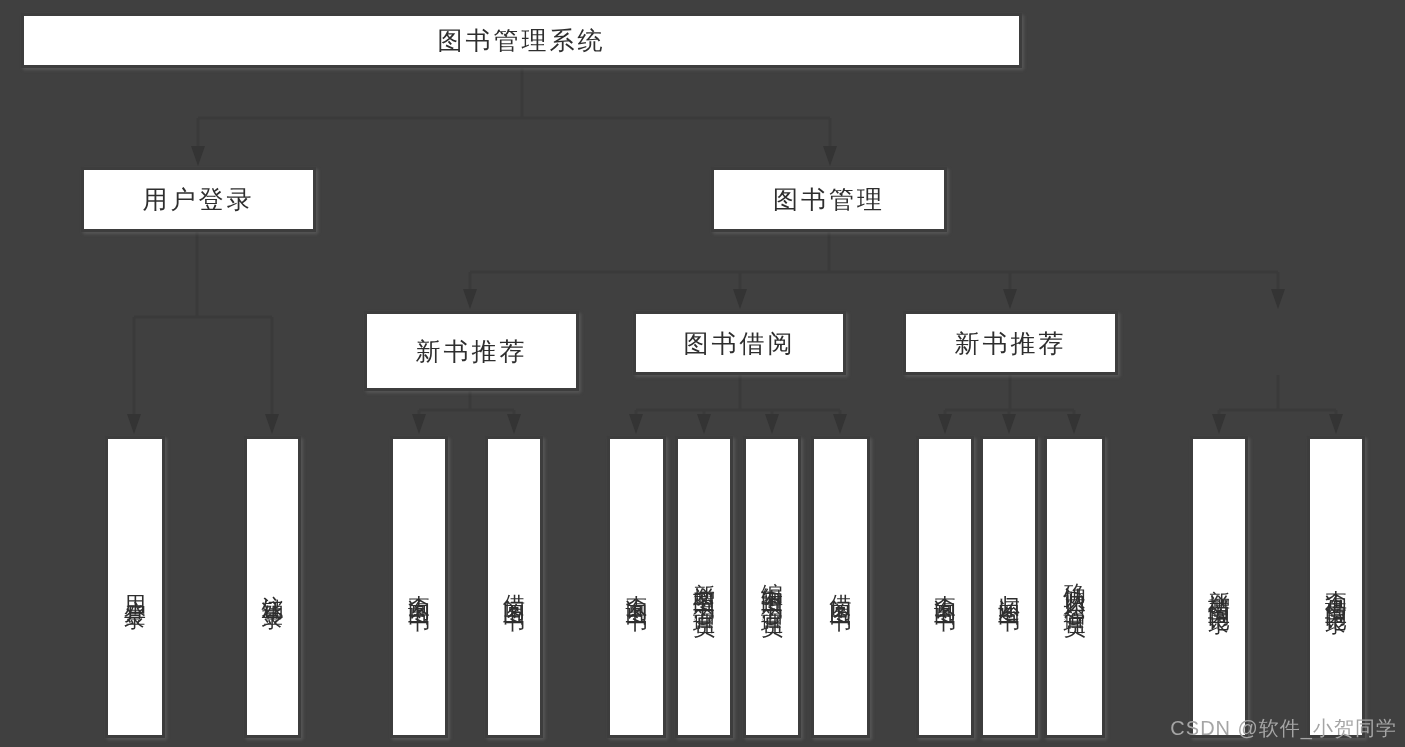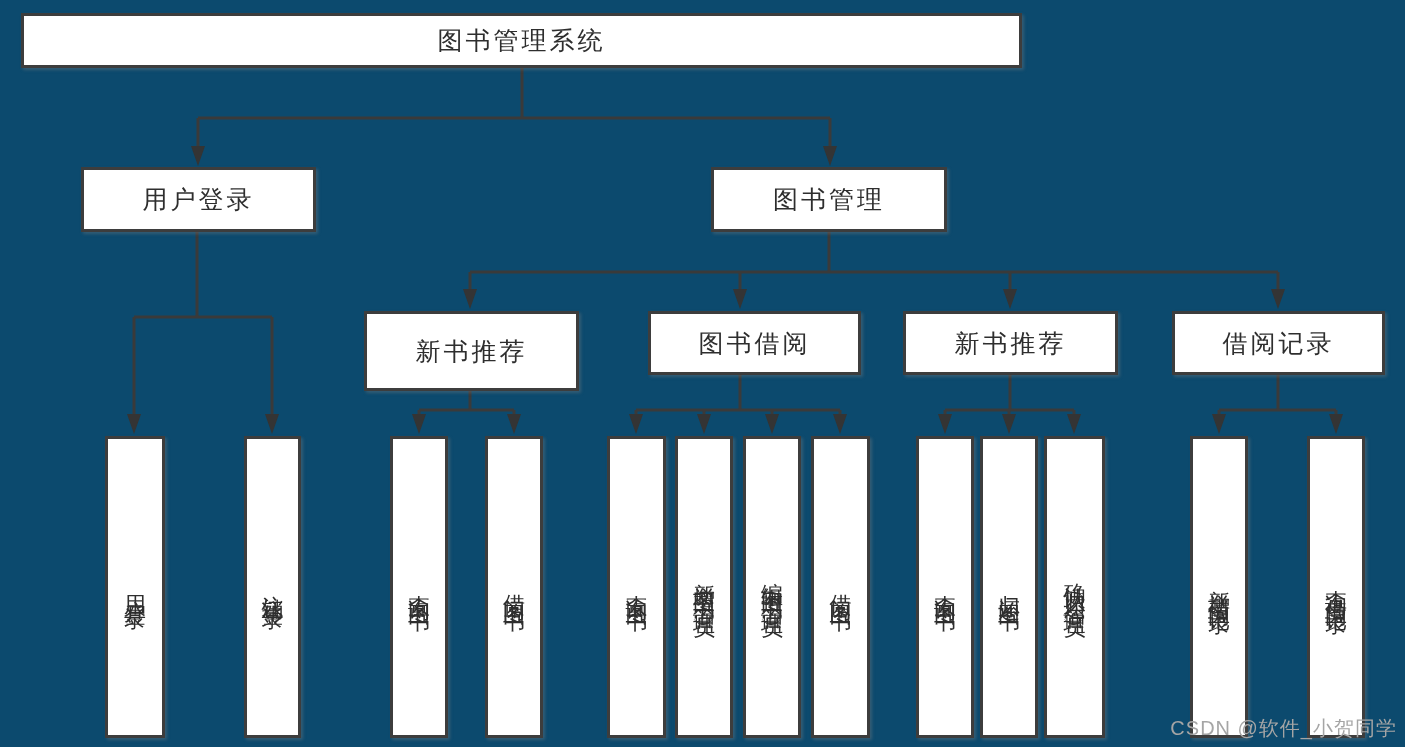--- a/index.html
+++ b/index.html
@@ -5,21 +5,21 @@
   html, body {
     margin: 0;
     padding: 0;
     background: #ffffff;
     font-family: "Liberation Sans", "DejaVu Sans", sans-serif;
   }
   .canvas {
     position: relative;
     width: 1405px;
     height: 747px;
-    background: #0c4a6e;
+    background: #404040;
     overflow: hidden;
   }
   .connectors {
     position: absolute;
     left: 0; top: 0;
     width: 1405px;
     height: 747px;
     z-index: 1;
   }
   .connectors path {
@@ -121,23 +121,22 @@
       <polygon points="1329,414 1343,414 1336,434"></polygon>
     </g>
   </svg>
 
   <div class="node hbox" style="left:21px; top:13px; width:1001px; height:55px;">图书管理系统</div>
 
   <div class="node hbox" style="left:81px; top:167px; width:235px; height:65px;">用户登录</div>
   <div class="node hbox" style="left:711px; top:167px; width:236px; height:65px;font-family:Liberation Mono, monospace;">图书管理</div>
 
   <div class="node hbox" style="left:364px; top:311px; width:215px; height:80px;text-align:center;">新书推荐</div>
-  <div class="node hbox" style="left:648px; top:311px; width:213px; height:64px;text-align:right;">图书借阅</div>
+  <div class="node hbox" style="left:633px; top:311px; width:213px; height:64px;text-align:right;">图书借阅</div>
   <div class="node hbox" style="left:903px; top:311px; width:215px; height:64px;">新书推荐</div>
-  <div class="node hbox" style="left:1172px; top:311px; width:213px; height:64px;">借阅记录</div>
 
   <div class="node vbox" style="left:105px; top:436px; width:60px; height:302px;">用户登录</div>
   <div class="node vbox" style="left:244px; top:436px; width:57px; height:302px;">注销登录</div>
 
   <div class="node vbox" style="left:390px; top:436px; width:58px; height:302px;">查询图书</div>
   <div class="node vbox" style="left:485px; top:436px; width:58px; height:302px;">借阅图书</div>
 
   <div class="node vbox" style="left:607px; top:436px; width:59px; height:302px;">查询图书</div>
   <div class="node vbox" style="left:675px; top:436px; width:58px; height:302px;">新增图书（管理员）</div>
   <div class="node vbox" style="left:743px; top:436px; width:58px; height:302px;">编辑图书（管理员）</div>

